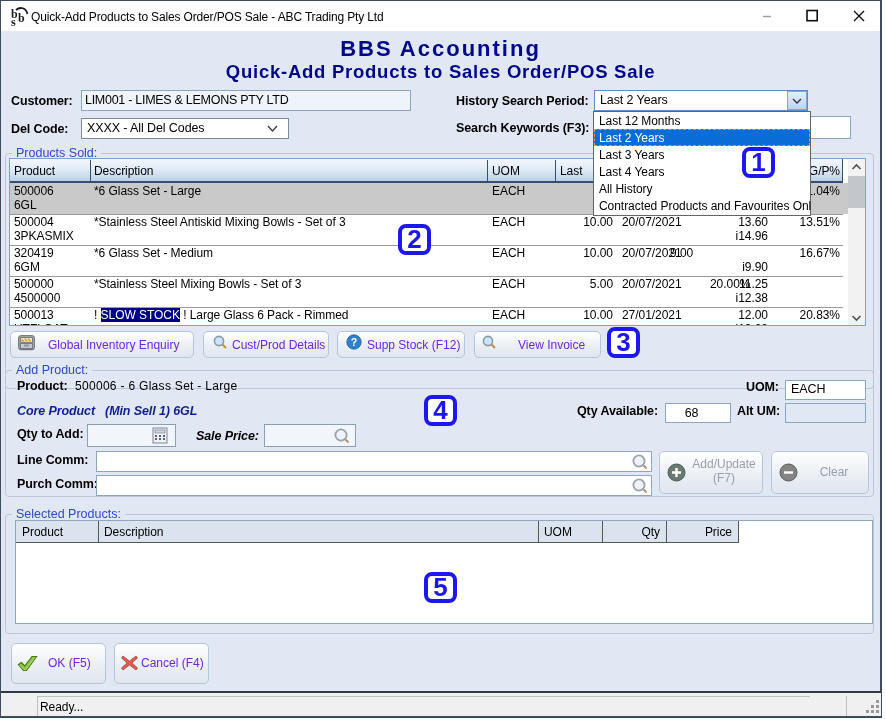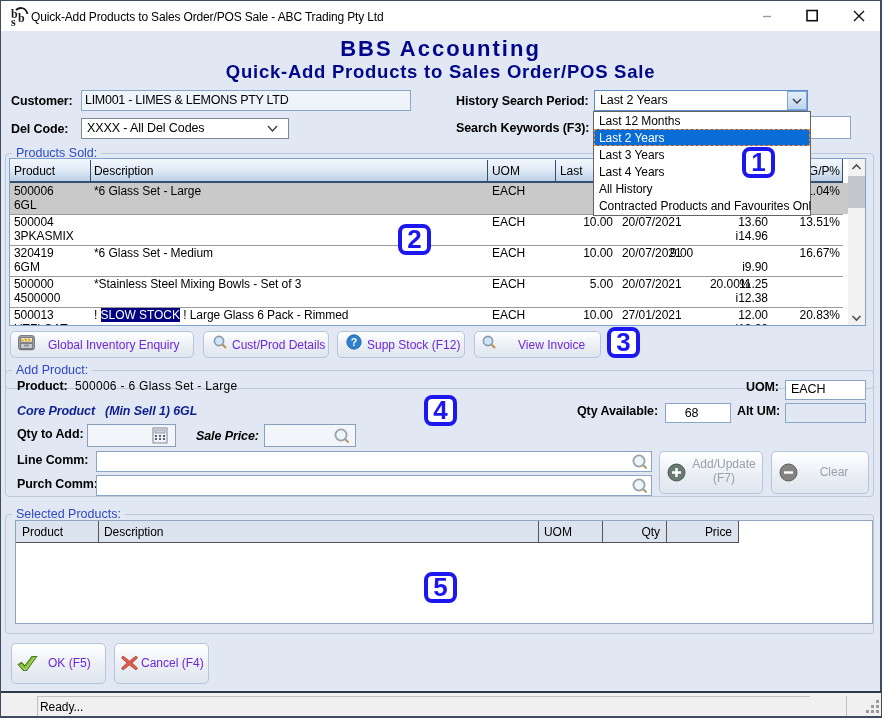--- a/index.html
+++ b/index.html
@@ -90,20 +90,21 @@
       <div class="abs" style="left:0;top:24px;width:838px;height:31px;background:#c9c9c9;"></div>
       <div class="cell" style="left:4px;top:25px;">500006</div>
       <div class="cell" style="left:4px;top:39px;">6GL</div>
       <div class="cell" style="left:84px;top:25px;">*6 Glass Set - Large</div>
       <div class="cell" style="left:482px;top:25px;">EACH</div>
       <div class="cell" style="left:700px;top:25px;width:130px;text-align:right;">21.04%</div>
       <div class="abs" style="left:0;top:55px;width:833px;height:1px;background:#9a9a9a;"></div>
 
       <div class="cell" style="left:4px;top:56px;">500004</div>
       <div class="cell" style="left:4px;top:70px;">3PKASMIX</div>
+      <div class="cell" style="left:84px;top:56px;">*Stainless Steel Antiskid Mixing Bowls - Set of 3</div>
       <div class="cell" style="left:482px;top:56px;">EACH</div>
       <div class="cell" style="left:493px;top:56px;width:110px;text-align:right;">10.00</div>
       <div class="cell" style="left:612px;top:56px;">20/07/2021</div>
       <div class="cell" style="left:660px;top:56px;width:98px;text-align:right;">13.60</div>
       <div class="cell" style="left:660px;top:70px;width:98px;text-align:right;">i14.96</div>
       <div class="cell" style="left:700px;top:56px;width:130px;text-align:right;">13.51%</div>
       <div class="abs" style="left:0;top:86px;width:833px;height:1px;background:#9a9a9a;"></div>
 
       <div class="cell" style="left:4px;top:87px;">320419</div>
       <div class="cell" style="left:4px;top:101px;">6GM</div>

